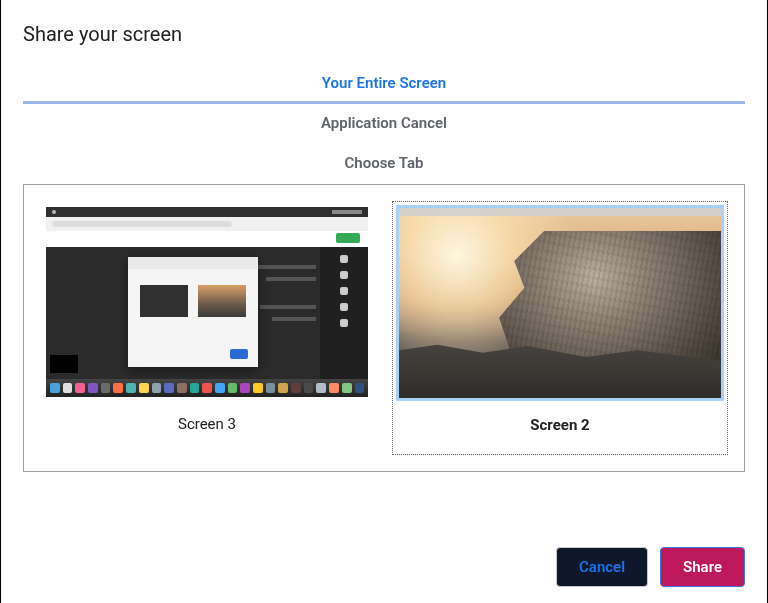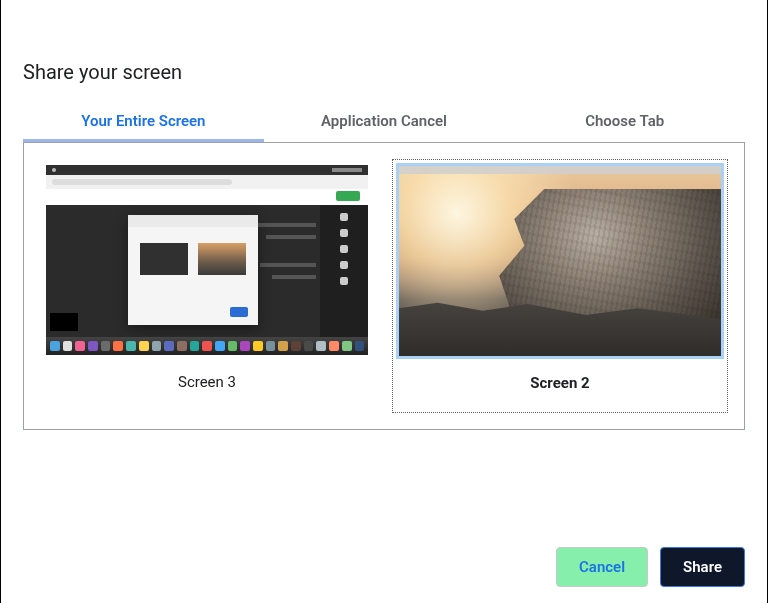--- a/index.html
+++ b/index.html
@@ -19,31 +19,31 @@
     padding: 22px 22px 16px 22px;
     position: relative;
     border-left: 1px solid #000;
     border-right: 1px solid #000;
   }
   .title {
     font-size: 20px;
     font-weight: 400;
     color: #202124;
     margin-bottom: 18px;
-    margin-top: 38px;
   }
   .description {
     font-size: 15px;
     color: #202124;
     line-height: 1.5;
     margin-bottom: 18px;
   }
   .tabs {
     display: flex;
     width: 100%;
+    flex-direction: column;
   }
   .tab {
     flex: 1;
     text-align: center;
     padding: 10px 0 12px 0;
     font-size: 15px;
     font-weight: 600;
     color: #5f6368;
     cursor: pointer;
     position: relative;
@@ -166,26 +166,26 @@
   .btn {
     height: 40px;
     padding: 0 22px;
     font-size: 15px;
     font-weight: 600;
     border-radius: 4px;
     cursor: pointer;
     display:flex; align-items:center; justify-content:center;
   }
   .btn-cancel {
-    background:#86efac;
+    background:#0f172a;
     color:#1a73e8;
     border:1px solid #c9c9c9;
   }
   .btn-share {
-    background:#0f172a;
+    background:#be185d;
     color:#fff;
     border:1px solid #3b78e7;
   }
 </style>
 </head>
 <body>
 
 <div class="dialog">
 
   <div class="title">Share your screen</div>

